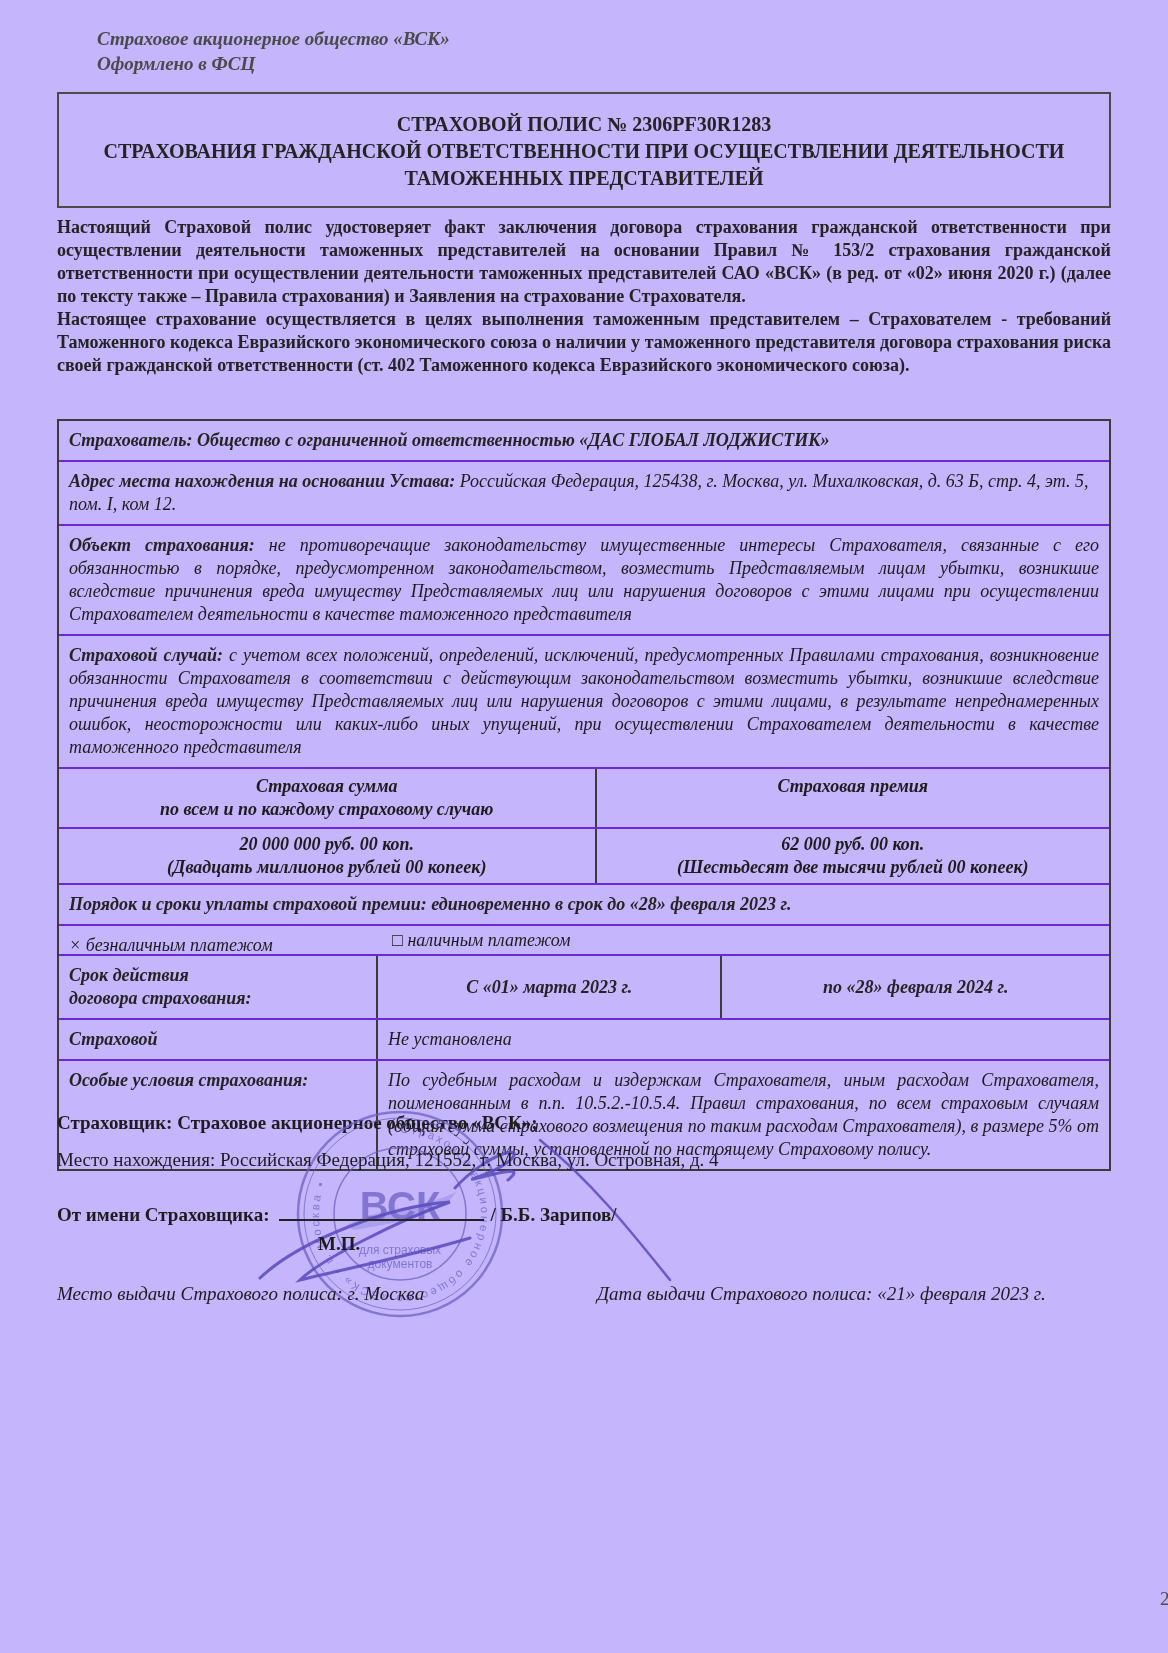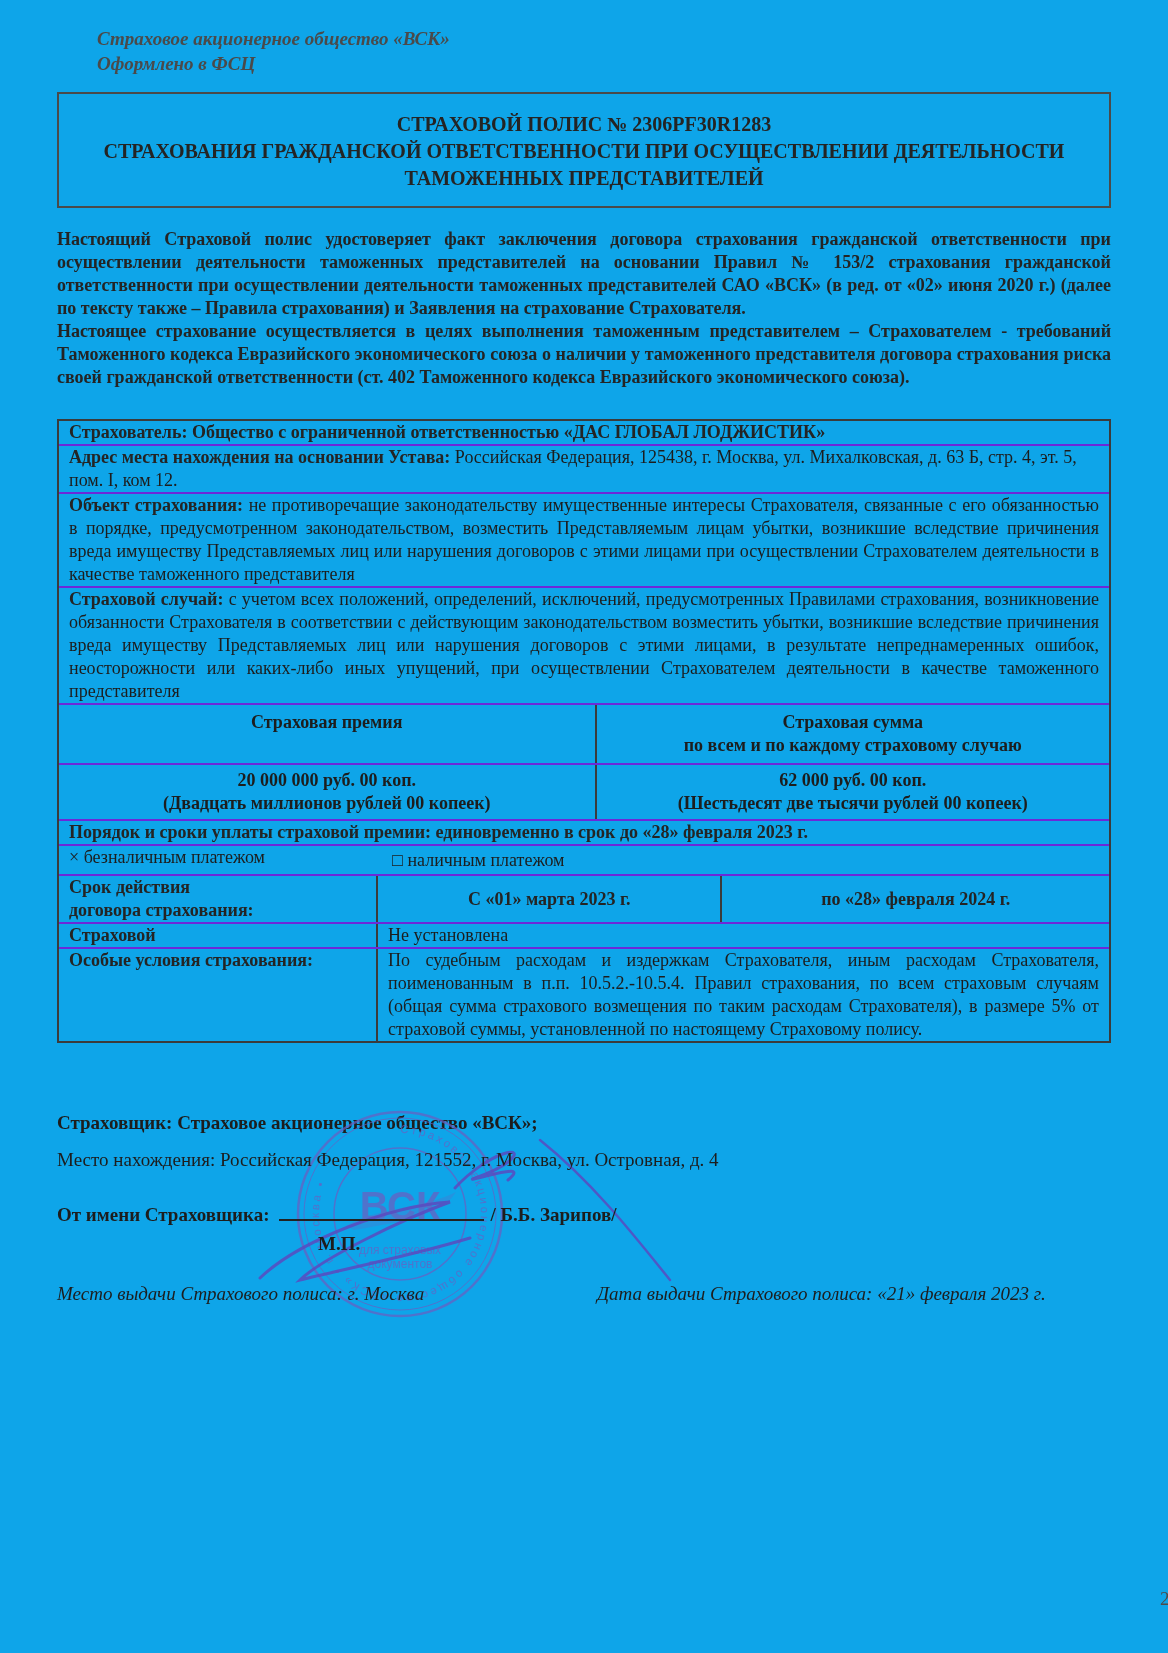--- a/index.html
+++ b/index.html
@@ -1,32 +1,32 @@
 <!DOCTYPE html>
 <html lang="ru"><head>
 <meta charset="utf-8">
 <style>
   html,body{margin:0;padding:0;background:#ffffff;}
   .page{
-    position:relative;width:1168px;height:1653px;background:#0ea5e9;
+    position:relative;width:1168px;height:1653px;background:#c4b5fd;
     font-family:"Liberation Serif","DejaVu Serif",serif;color:#1d1d1d;overflow:hidden;
   }
   .scan-head{position:absolute;left:97px;top:26px;font-style:italic;font-weight:700;
     color:#4a4a4a;font-size:19px;line-height:25px;}
   .title-box{position:absolute;left:57px;top:92px;width:1054px;height:116px;
     border:2px solid #4a4a4a;box-sizing:border-box;text-align:center;
     font-weight:700;font-size:20px;line-height:27px;padding-top:17px;color:#242424;}
-  .preamble{position:absolute;left:57px;top:228px;width:1054px;
+  .preamble{position:absolute;left:57px;top:216px;width:1054px;
     font-weight:700;font-size:18px;line-height:23px;text-align:justify;color:#242424;}
   .preamble p{margin:0;}
   .ptable{position:absolute;left:57px;top:419px;width:1054px;box-sizing:border-box;
     border:2px solid #3b3b3b;font-size:18px;line-height:23px;}
   .prow{border-top:2px solid #6d28d9;box-sizing:border-box;}
   .prow:first-child{border-top:none;}
-  .cell{padding:0 10px;box-sizing:border-box;}
+  .cell{padding:8px 10px;box-sizing:border-box;font-style:italic;}
   .lbl{font-weight:700;color:#242424;}
   .grid2{display:grid;grid-template-columns:51% 49%;}
   .grid3{display:grid;grid-template-columns:30.2% 32.8% 37%;}
   .gridLV{display:grid;grid-template-columns:30.2% 69.8%;}
   .grid2 > .cell + .cell,.grid3 > .cell + .cell,.gridLV > .cell + .cell{border-left:2px solid #3b3b3b;}
   .center{text-align:center;}
   .vcenter{display:flex;align-items:center;justify-content:center;}
   .justify{text-align:justify;}
   .cbrow{position:relative;height:30px;}
   .cb2{position:absolute;left:333px;top:3px;}
@@ -82,25 +82,25 @@
       <span>не противоречащие законодательству имущественные интересы Страхователя, связанные с его обязанностью в порядке, предусмотренном законодательством, возместить Представляемым лицам убытки, возникшие вследствие причинения вреда имуществу Представляемых лиц или нарушения договоров с этими лицами при осуществлении Страхователем деятельности в качестве таможенного представителя</span>
     </div>
 
     <div class="prow cell justify">
       <span class="lbl">Страховой случай:</span>
       <span>с учетом всех положений, определений, исключений, предусмотренных Правилами страхования, возникновение обязанности Страхователя в соответствии с действующим законодательством возместить убытки, возникшие вследствие причинения вреда имуществу Представляемых лиц или нарушения договоров с этими лицами, в результате непреднамеренных ошибок, неосторожности или каких-либо иных упущений, при осуществлении Страхователем деятельности в качестве таможенного представителя</span>
     </div>
 
     <div class="prow grid2">
       <div class="cell center sumhead">
-        <div>Страховая премия</div>
+        <div>Страховая сумма</div>
+        <div>по всем и по каждому страховому случаю</div>
       </div>
       <div class="cell center sumhead">
-        <div>Страховая сумма</div>
-        <div>по всем и по каждому страховому случаю</div>
+        <div>Страховая премия</div>
       </div>
     </div>
 
     <div class="prow grid2">
       <div class="cell center sumval">
         <div>20 000 000 руб. 00 коп.</div>
         <div>(Двадцать миллионов рублей 00 копеек)</div>
       </div>
       <div class="cell center sumval">
         <div>62 000 руб. 00 коп.</div>

